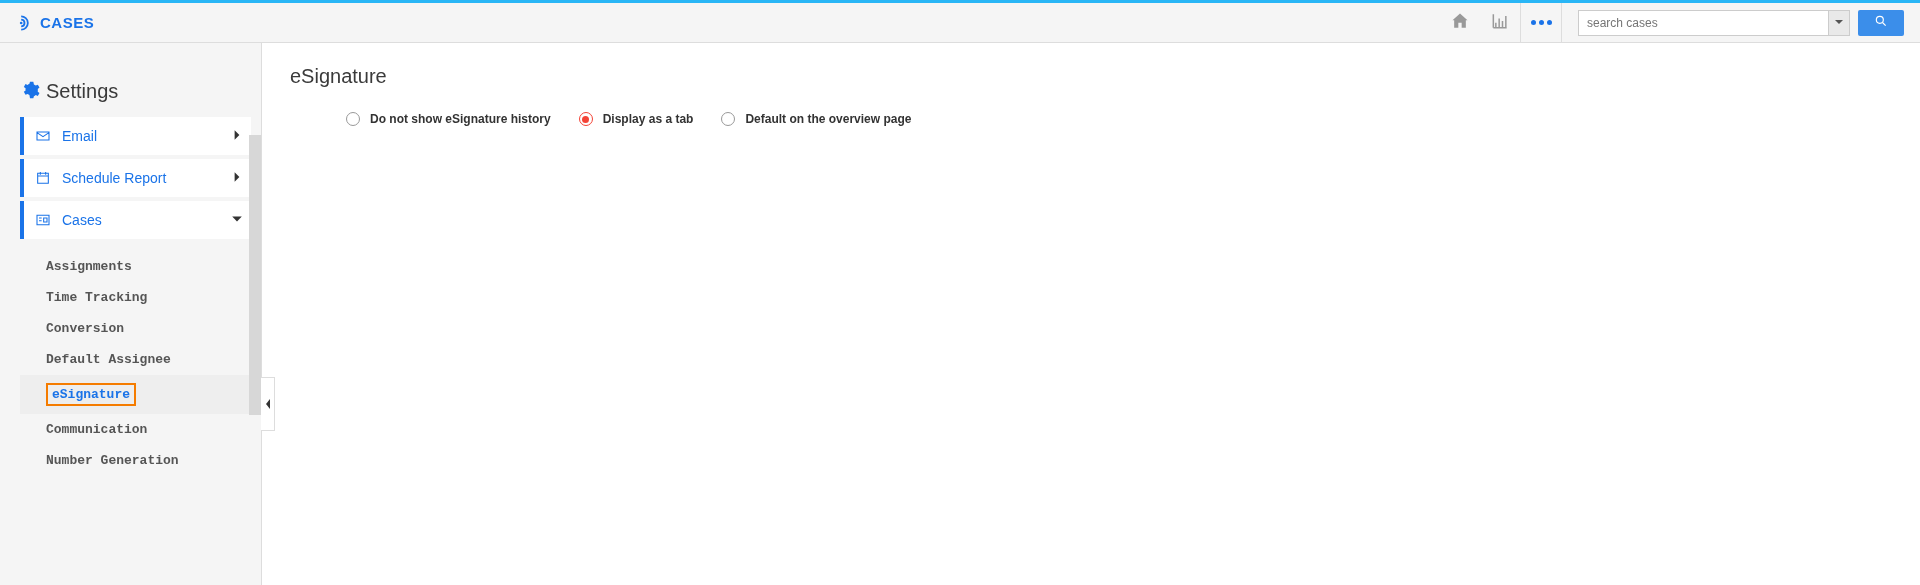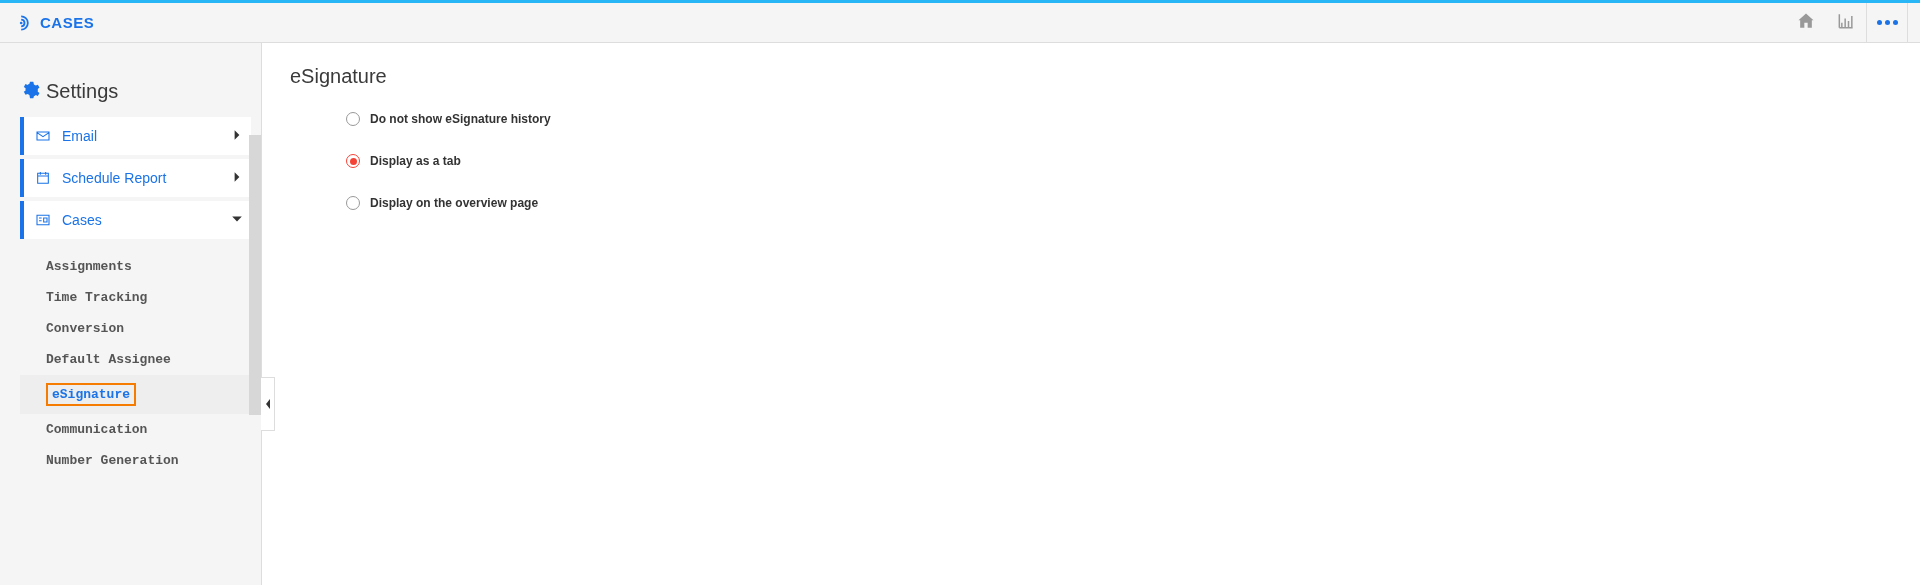--- a/index.html
+++ b/index.html
@@ -202,21 +202,21 @@
     }
     .content h2 {
       font-size: 20px;
       font-weight: 400;
       color: #3a3a3a;
       margin-bottom: 24px;
     }
     .radio-group {
       margin-left: 56px;
       display: flex;
-      flex-direction: column;
+      flex-direction: row;
       gap: 28px;
     }
     .radio-row {
       display: flex;
       align-items: center;
       gap: 10px;
       cursor: pointer;
     }
     .radio-outer {
       width: 14px;
@@ -282,20 +282,38 @@
   <div class="topbar-icon-btn">
     <div class="more-dots">
       <span></span>
         <span></span>
         <span></span>
     </div>
   </div>
 
   <div class="topbar-separator"></div>
 
+  <div class="search-wrap">
+    <input class="search-input" type="text" placeholder="search cases" style="">
+    <div class="search-dropdown-btn">
+      <span>
+        <svg width="10" height="10" viewBox="0 0 10 10">
+            <path fill="#555" d="M1 3l4 4 4-4z"></path>
+          </svg>
+      </span>
+    </div>
+    <button class="search-submit">
+      <span>
+        <svg width="14" height="14" viewBox="0 0 24 24">
+            <circle cx="10" cy="10" r="6" fill="none" stroke="#fff" stroke-width="2"></circle>
+            <path stroke="#fff" stroke-width="2" d="M15 15l5 5"></path>
+          </svg>
+      </span>
+    </button>
+  </div>
 </div>
 
 <div class="layout">
   <aside class="sidebar">
     <div class="sidebar-inner">
       <div class="sidebar-header">
         <span>
           <svg width="20" height="20" viewBox="0 0 24 24">
               <path fill="#1a73e8" d="M12 8a4 4 0 100 8 4 4 0 000-8zm9.4 4a7.6 7.6 0 00-.1-1.3l2.1-1.6-2-3.5-2.5 1a7.7 7.7 0 00-2.2-1.3L16 2h-4l-.7 2.6a7.7 7.7 0 00-2.2 1.3l-2.5-1-2 3.5 2.1 1.6a7.6 7.6 0 000 2.6L4.6 14.2l2 3.5 2.5-1c.7.5 1.4 1 2.2 1.3L12 22h4l.7-2.6c.8-.3 1.5-.7 2.2-1.3l2.5 1 2-3.5-2.1-1.6c.1-.4.1-.9.1-1.3z"></path>
             </svg>
@@ -375,17 +393,17 @@
         <span class="radio-label">Do not show eSignature history</span>
       </label>
       <label class="radio-row">
         <span class="radio-outer selected">
             <span class="radio-inner"></span>
           </span>
         <span class="radio-label">Display as a tab</span>
       </label>
       <label class="radio-row">
         <span class="radio-outer"></span>
-        <span class="radio-label">Display on the overview page</span>
+        <span class="radio-label">Default on the overview page</span>
       </label>
     </div>
   </main>
 </div>
 
 </body></html>

